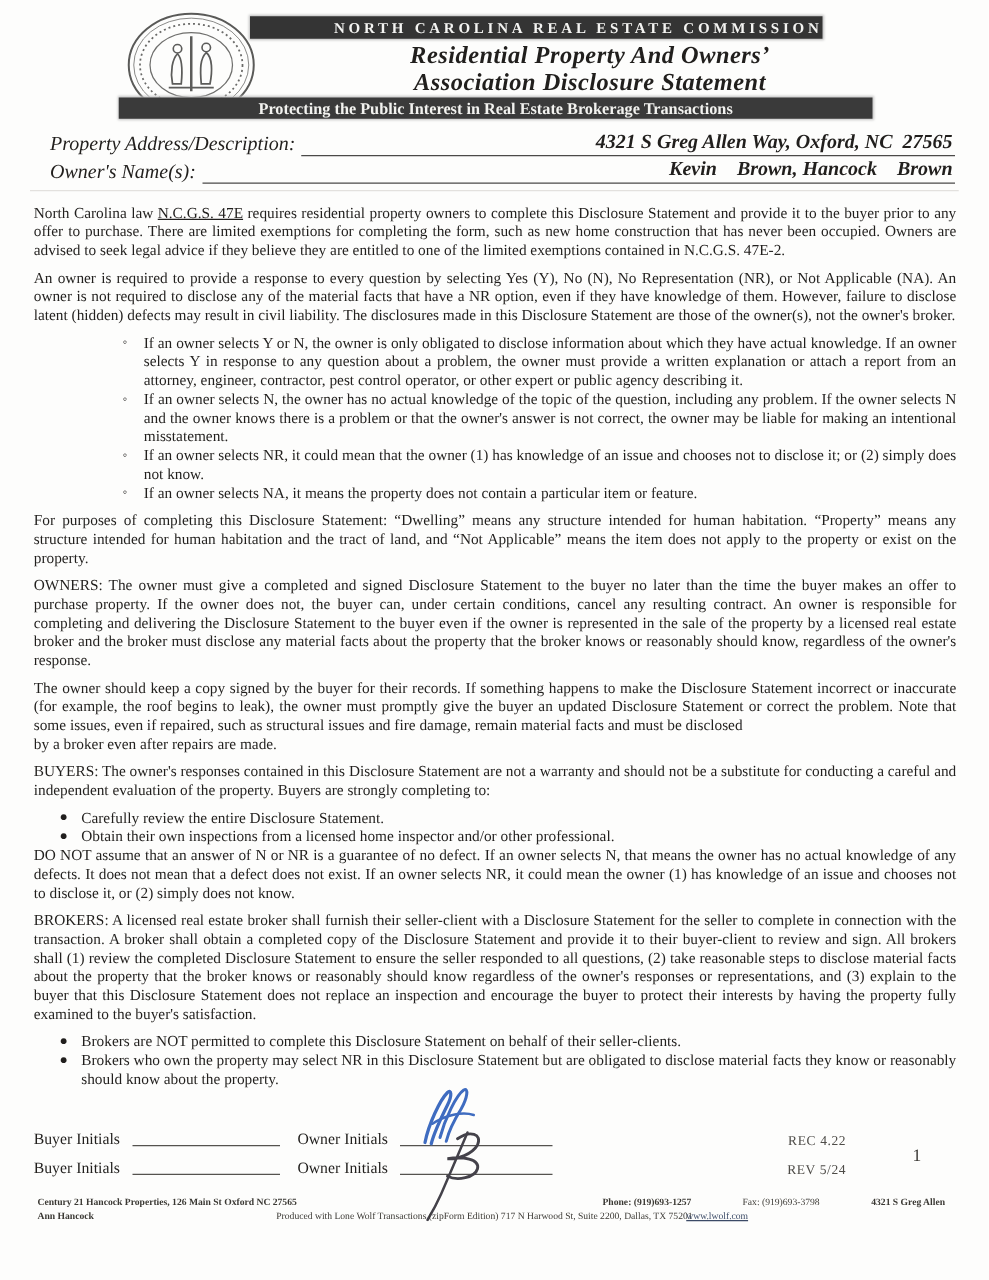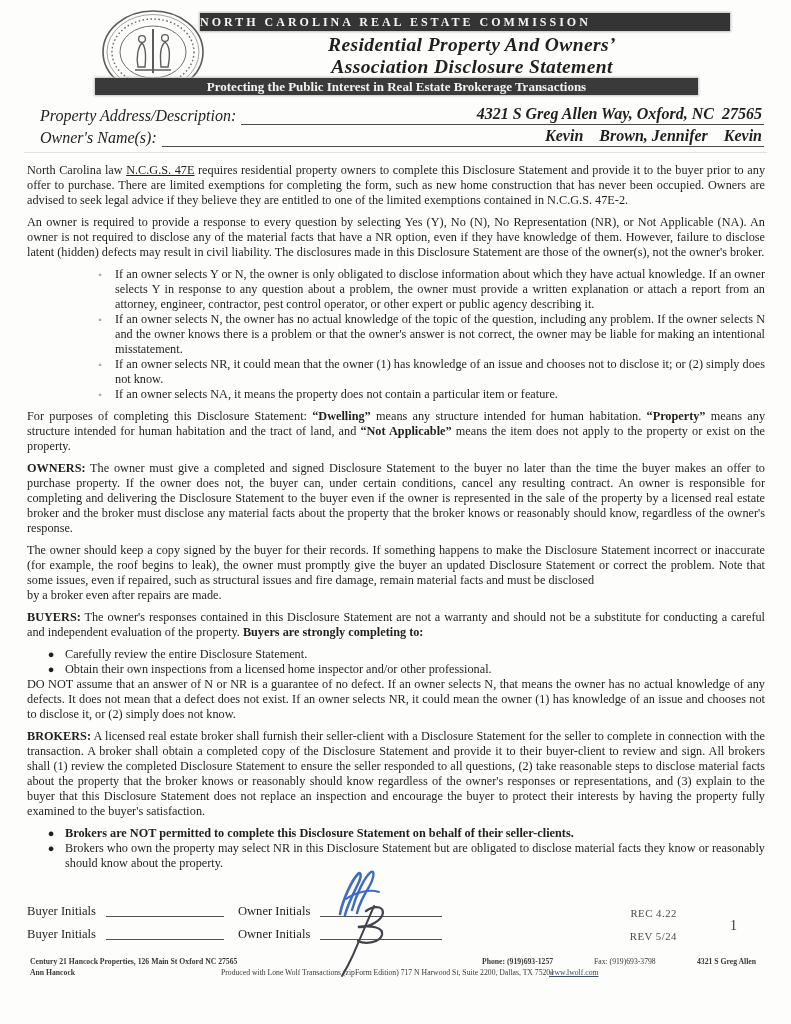--- a/index.html
+++ b/index.html
@@ -8,24 +8,24 @@
     width:791px;height:1024px;
     background:#fdfdfc;
     font-family:"Liberation Serif", serif;
     color:#211f1d;
     overflow:hidden;
   }
   
   .header{position:relative;height:99px;}
   .seal{position:absolute;left:100px;top:9px;width:106px;height:86px;}
   .combar{
-    position:absolute;left:200px;top:13px;width:530px;height:18px;
+    position:absolute;left:200px;top:13px;width:458px;height:18px;
     background:#343434;color:#f4f4f2;
     font-weight:bold;font-size:12px;letter-spacing:3px;
-    text-align:left;line-height:18px;
+    text-align:right;line-height:18px;
     box-shadow:0 0 2px 1px #bdbdbd;
   }
   .title1,.title2{
     position:absolute;left:200px;width:458px;text-align:center;
     font-weight:bold;font-style:italic;font-size:19.5px;letter-spacing:.4px;padding-left:43px;
   }
   .title1{top:34px;}
   .title2{top:56px;}
   .tagbar{
     position:absolute;left:95px;top:78px;width:603px;height:17px;
@@ -39,21 +39,21 @@
   .frow{display:flex;align-items:flex-end;margin-bottom:2px;}
   .flabel{white-space:nowrap;padding-right:5px;}
   .fval{
     flex:1;border-bottom:1.2px solid #4b4a48;
     font-weight:bold;white-space:pre-wrap;padding:0 2px 1px 2px;text-align:right;
   }
   .rule{border-top:1px solid #e3e1de;margin:5px 24px 0 24px;}
   
   .content{padding:3px 26px 0 27px;font-size:12.25px;line-height:15px;}
   .content p{text-align:justify;margin:7px 0;}
-  .content b{font-weight:bold;}
+  .content b{font-weight:normal;}
   .u{text-decoration:underline;}
   .blist{margin:0;}
   .brow{display:flex;margin:0;}
   .brow .mk{width:30px;text-align:center;flex:0 0 30px;font-size:10px;line-height:15px;}
   .brow.lvl1 .mk{margin-left:58px;}
   .brow .bt{flex:1;text-align:justify;}
   .brow.lvl0 .mk{width:28px;flex:0 0 28px;margin-left:10px;font-size:11px;}
   
   .sigblock{position:absolute;left:27px;right:26px;top:896px;font-size:12.6px;}
   .sigrow{display:flex;align-items:flex-end;height:23px;}
@@ -103,21 +103,21 @@
     <div class="tagbar">Protecting the Public Interest in Real Estate Brokerage Transactions</div>
   </div>
 
   <div class="fields">
     <div class="frow">
       <span class="flabel">Property Address/Description:</span>
       <span class="fval">4321 S Greg Allen Way, Oxford, NC  27565</span>
     </div>
     <div class="frow">
       <span class="flabel">Owner's Name(s):</span>
-      <span class="fval">Kevin    Brown, Jennifer    Kevin</span>
+      <span class="fval">Kevin    Brown, Hancock    Brown</span>
     </div>
   </div>
   <div class="rule"></div>
 
   <div class="content">
 
     <p><span>North Carolina law </span><span class="u">N.C.G.S. 47E</span><span> requires residential property owners to complete this Disclosure Statement and provide it to the buyer prior to any offer to purchase. There are limited exemptions for completing the form, such as new home construction that has never been occupied. Owners are advised to seek legal advice if they believe they are entitled to one of the limited exemptions contained in N.C.G.S. 47E-2.</span></p>
 
     <p>An owner is required to provide a response to every question by selecting Yes (Y), No (N), No Representation (NR), or Not Applicable (NA). An owner is not required to disclose any of the material facts that have a NR option, even if they have knowledge of them. However, failure to disclose latent (hidden) defects may result in civil liability. The disclosures made in this Disclosure Statement are those of the owner(s), not the owner's broker.</p>
 

